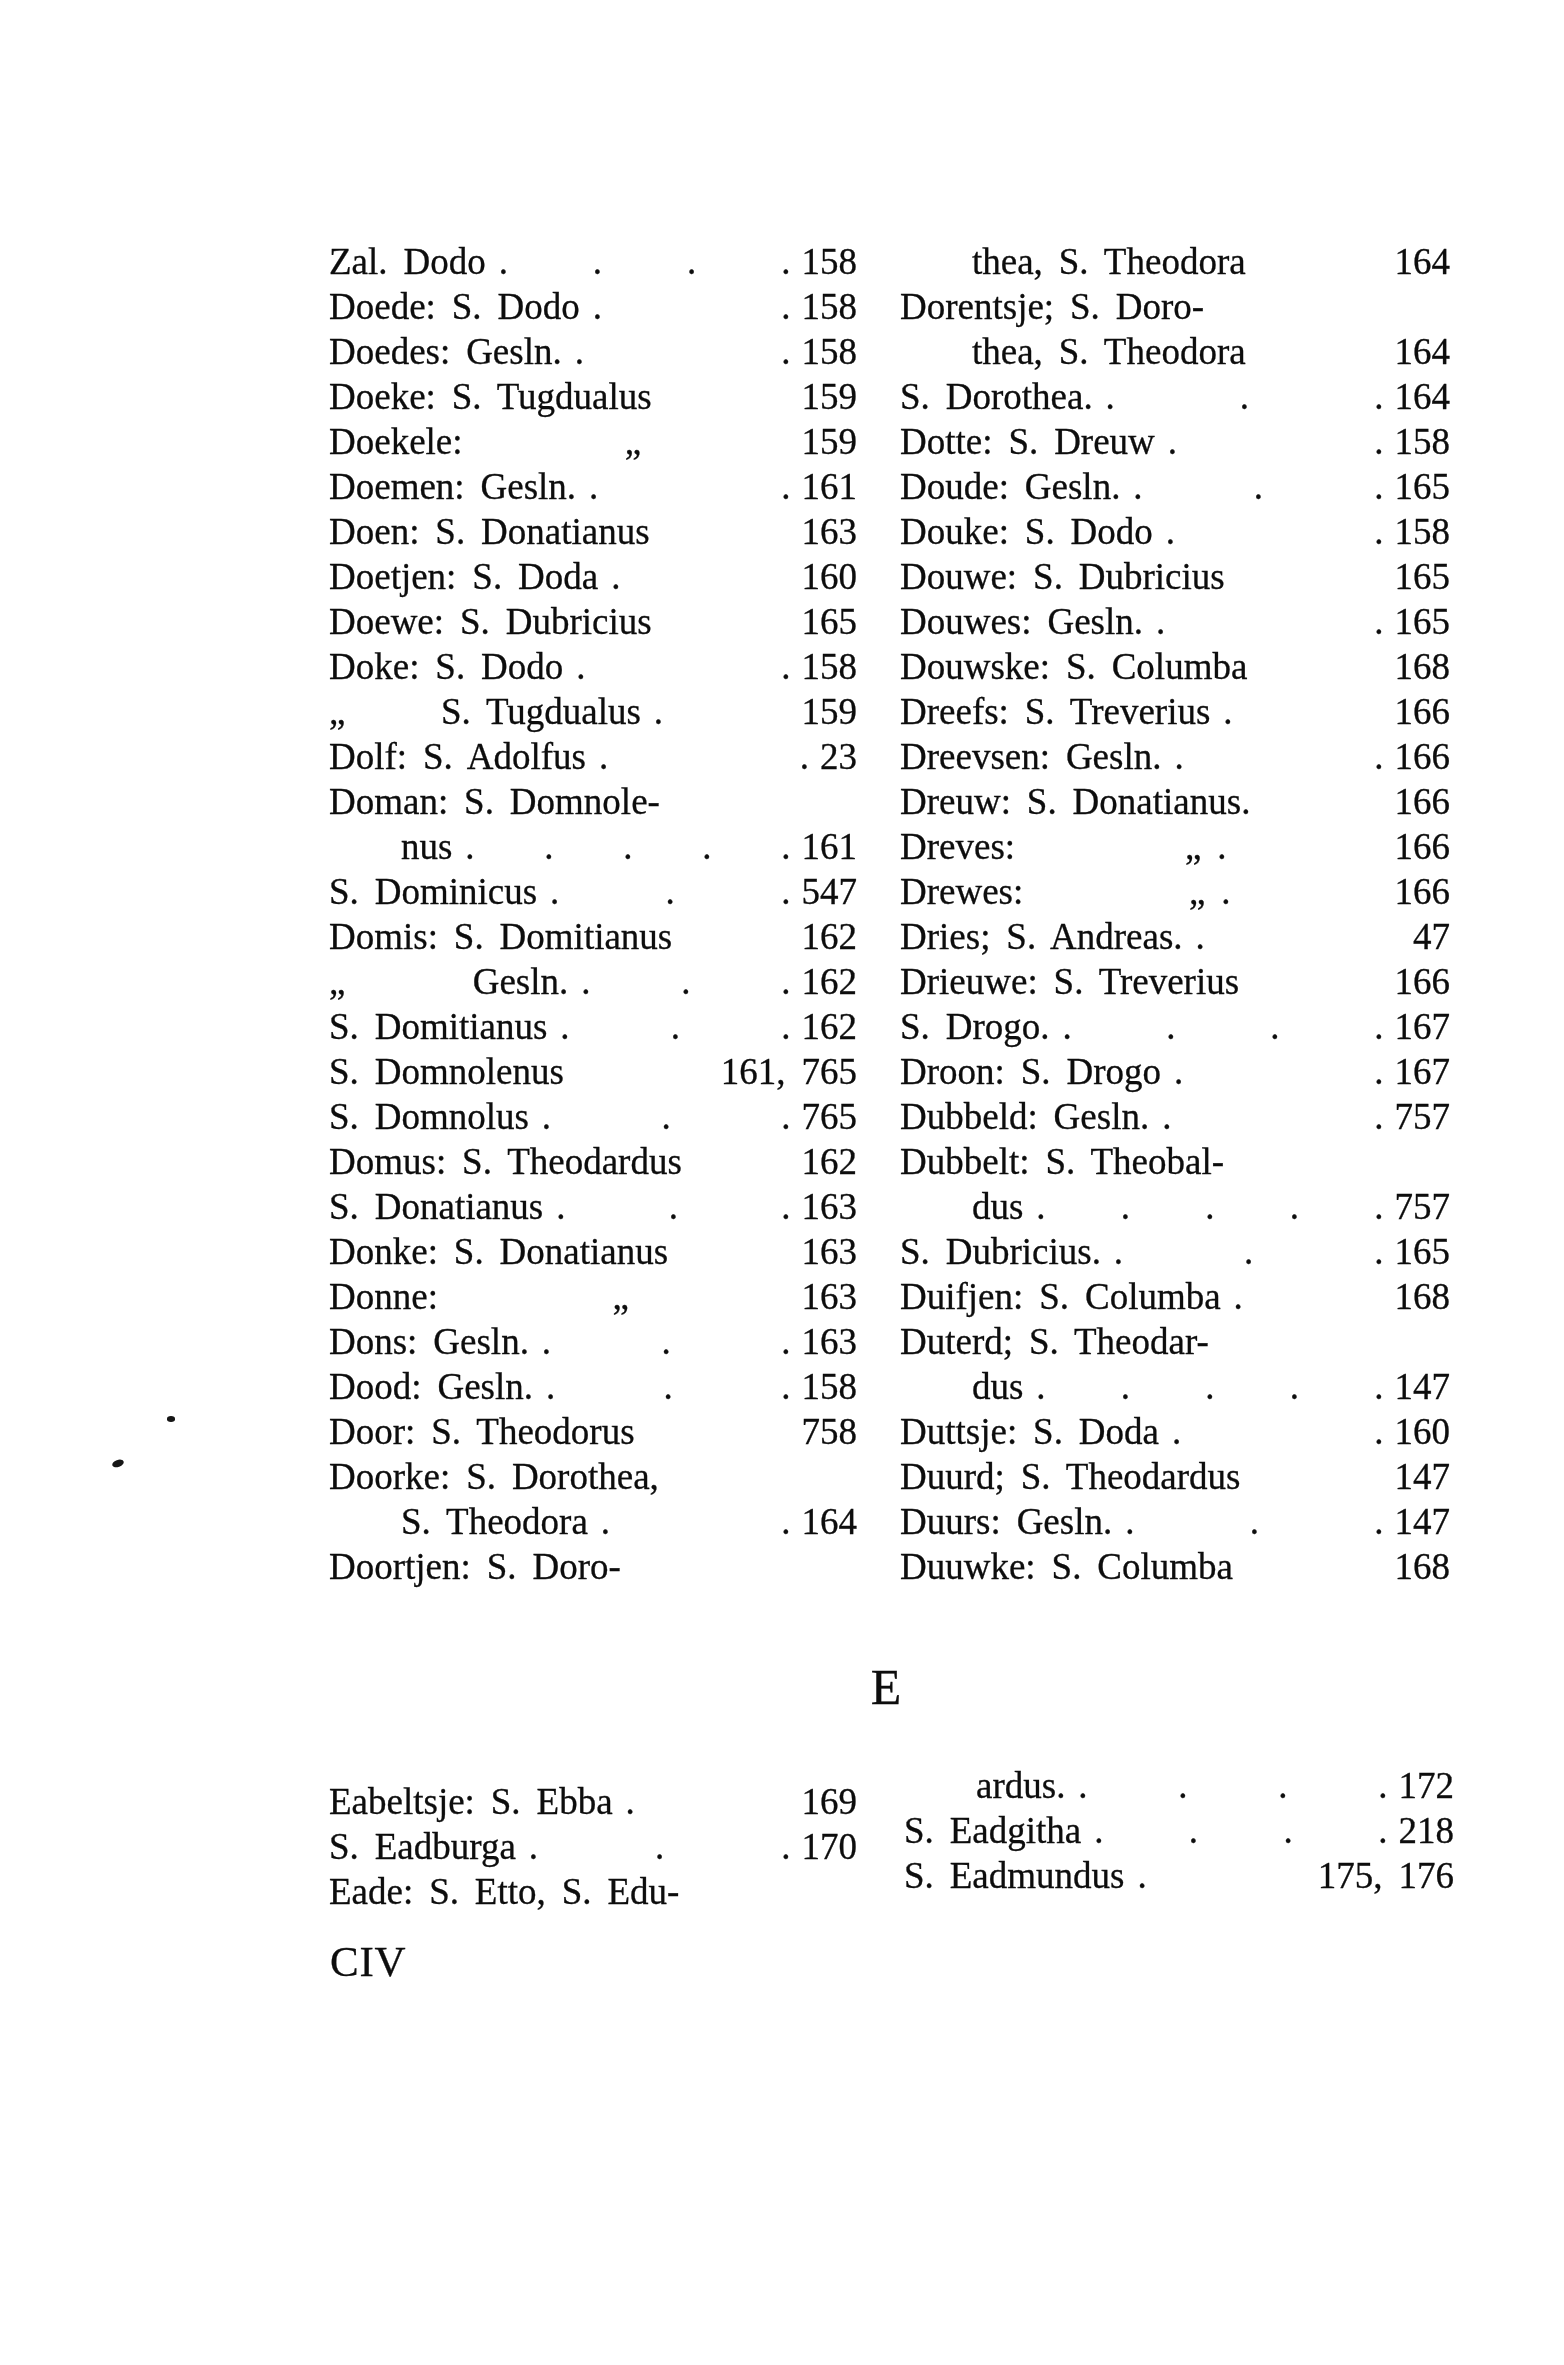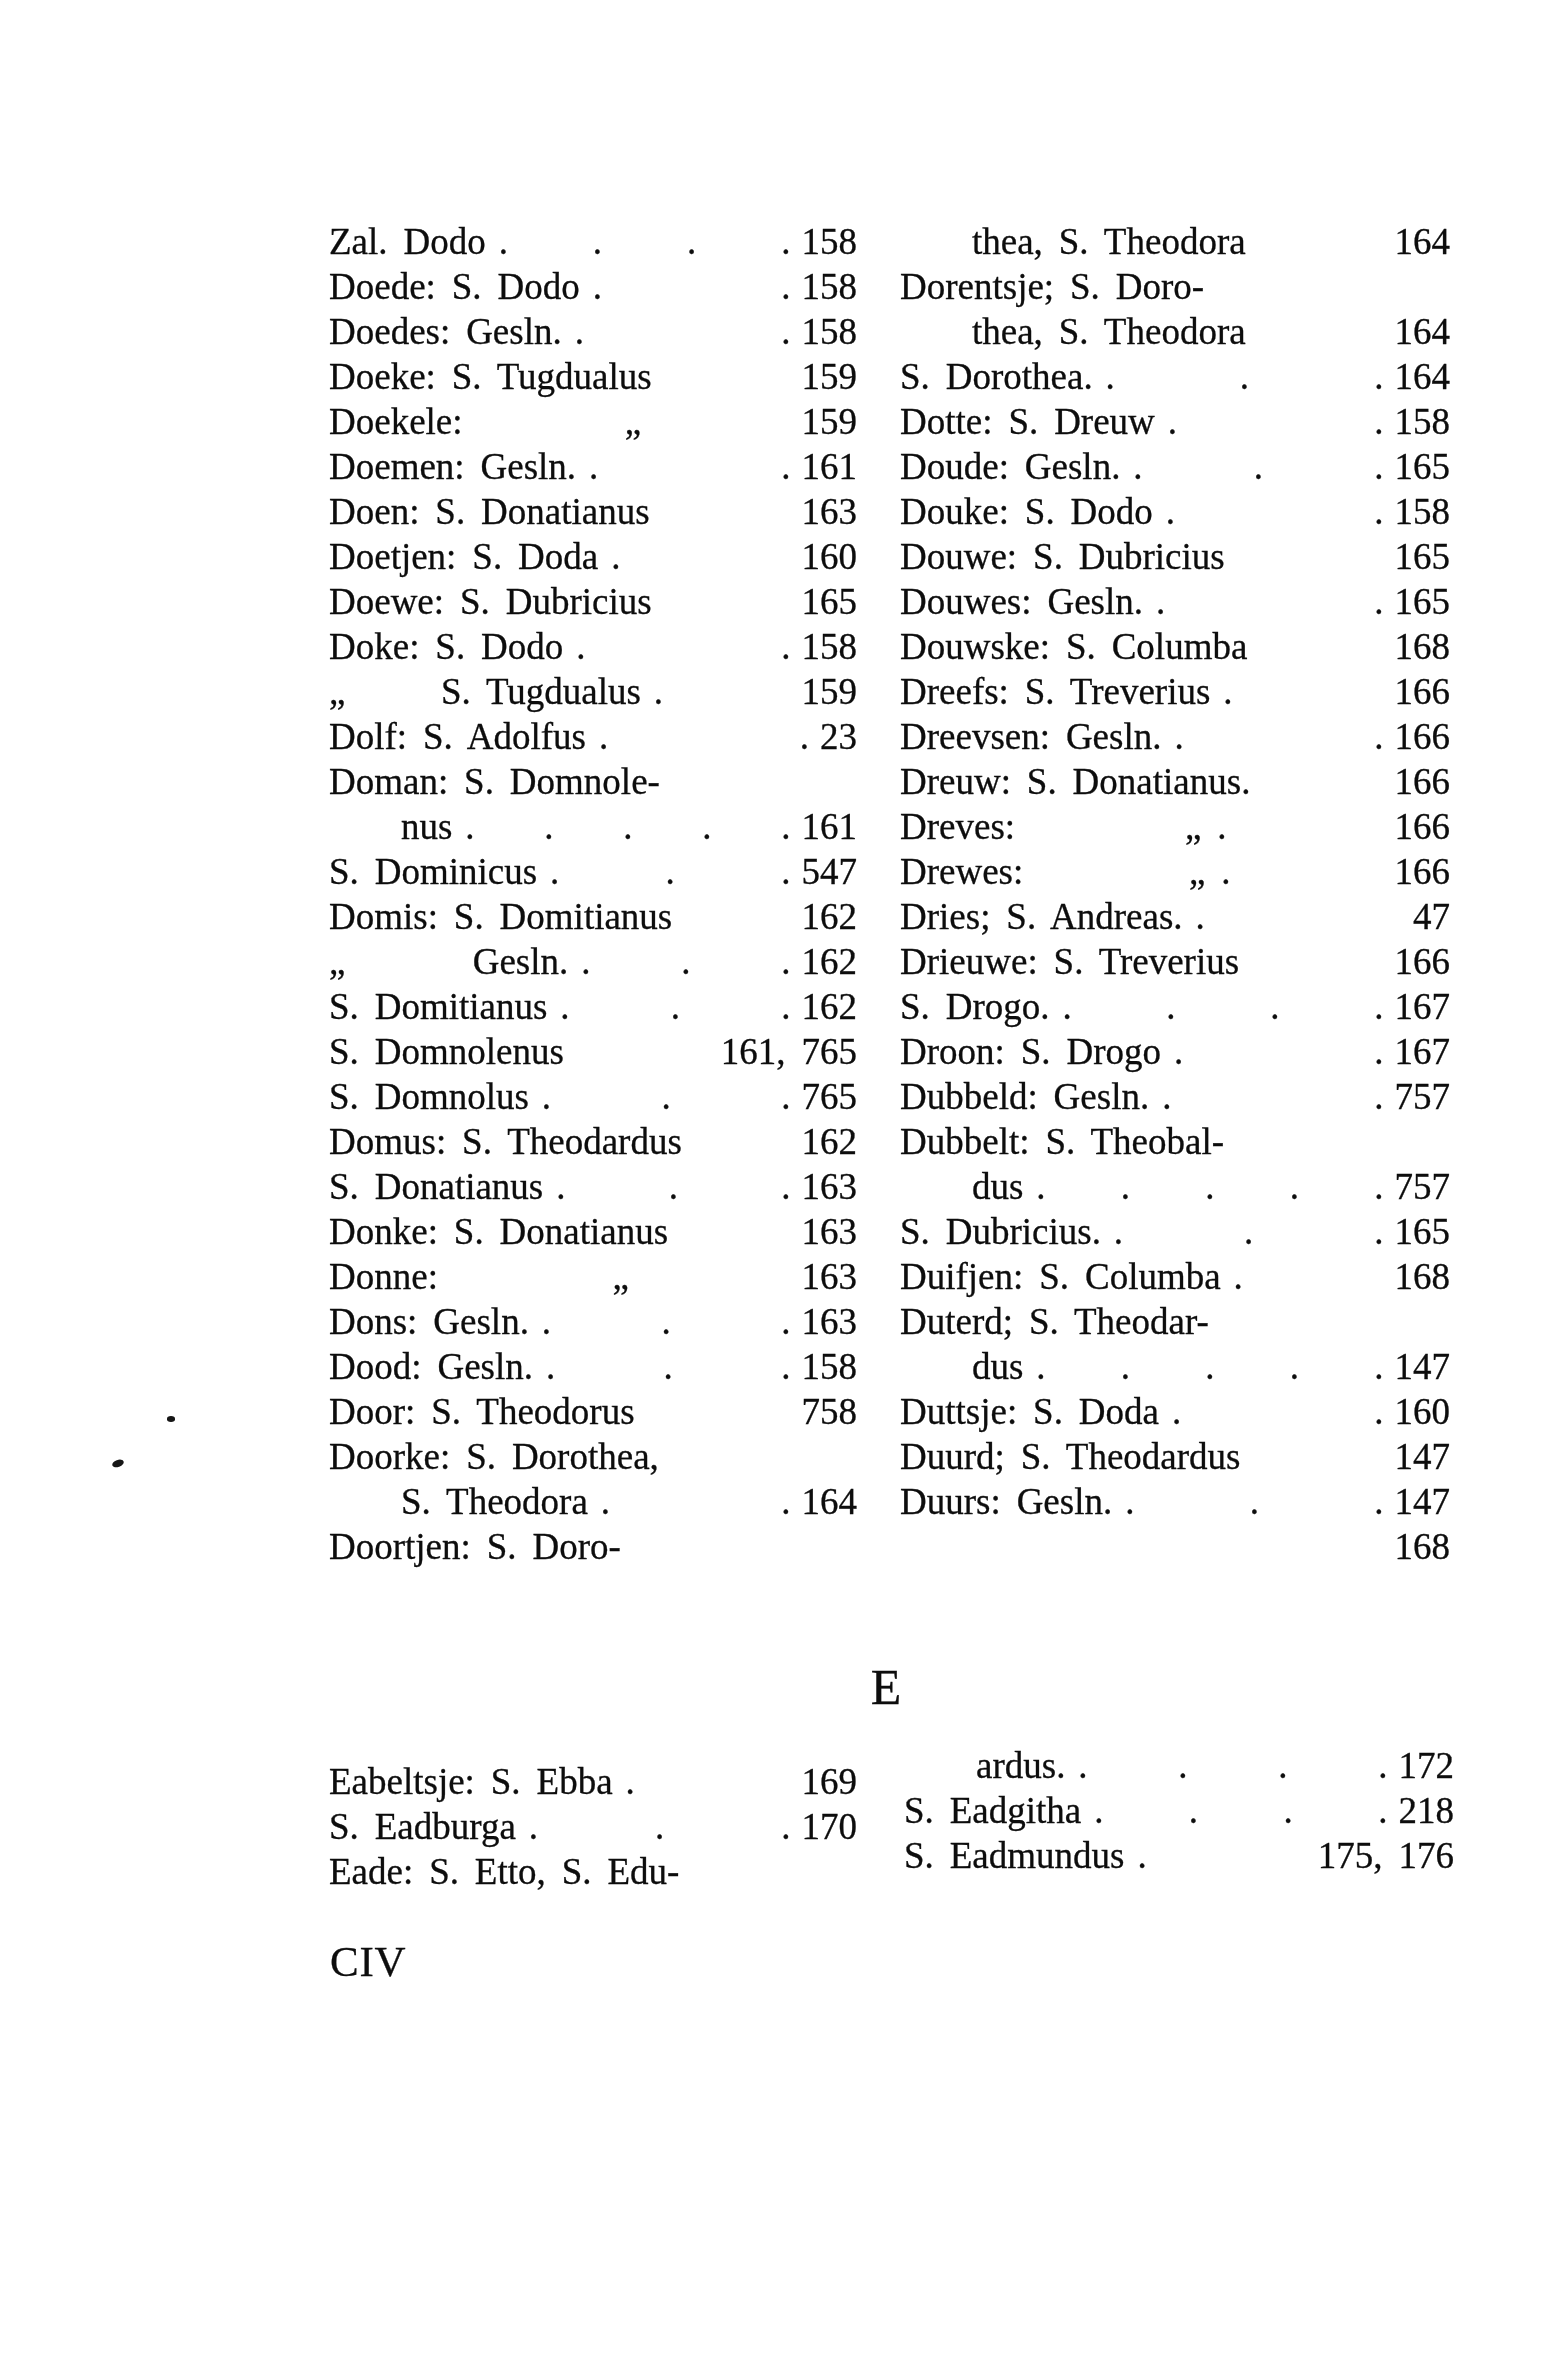--- a/index.html
+++ b/index.html
@@ -3,21 +3,21 @@
 <meta charset="utf-8">
 <style>
   :root { --ink:#0d0d0d; --paper:#ffffff; }
   html,body { margin:0; padding:0; background:var(--paper); }
   .page {
     position:relative; width:1564px; height:2366px; overflow:hidden;
     background:var(--paper); color:var(--ink);
     font-family:"Liberation Serif","DejaVu Serif",serif;
     -webkit-text-stroke:0.3px currentColor;
   }
-  .col { position:absolute; font-size:37px; line-height:45px; word-spacing:0.18em; }
+  .col { position:absolute; font-size:37px; line-height:45px; word-spacing:0.18em;margin-top:20px; }
   .col-left  { left:329px;  top:219px;  width:528px; }
   .col-right { left:900px; top:219px;  width:550px; }
   .col-eleft { left:329px;  top:1759px; width:528px; }
   .col-eright{ left:904px; top:1743px; width:550px; }
   .row { display:flex; align-items:baseline; }
   .row.indent .t { padding-left:72px; }
   .t { white-space:pre; flex:0 0 auto; }
   .dots {
     flex:1 1 auto; min-width:0;
     text-align:justify; text-align-last:justify;
@@ -391,20 +391,21 @@
     <span class="p">147</span>
   </div>
 
   <div class="row">
     <span class="t">Duurs: Gesln.</span>
     <span class="dots">. . .</span>
     <span class="p">147</span>
   </div>
 
   <div class="row">
+    <span class="t">Duuwke: S. Columba</span>
     <span class="dots"></span>
     <span class="p">168</span>
   </div>
 </div>
   <div class="e-heading">E</div>
   <div class="col col-eleft">
   <div class="row">
     <span class="t">Eabeltsje: S. Ebba</span>
     <span class="dots">.</span>
     <span class="p">169</span>

